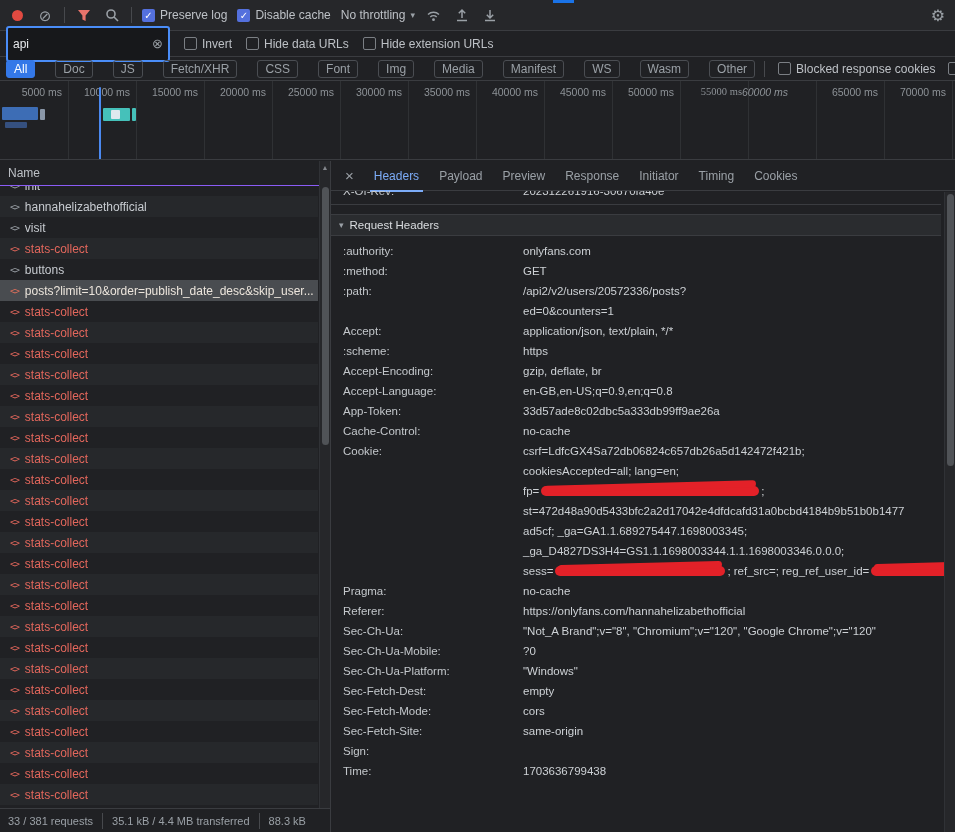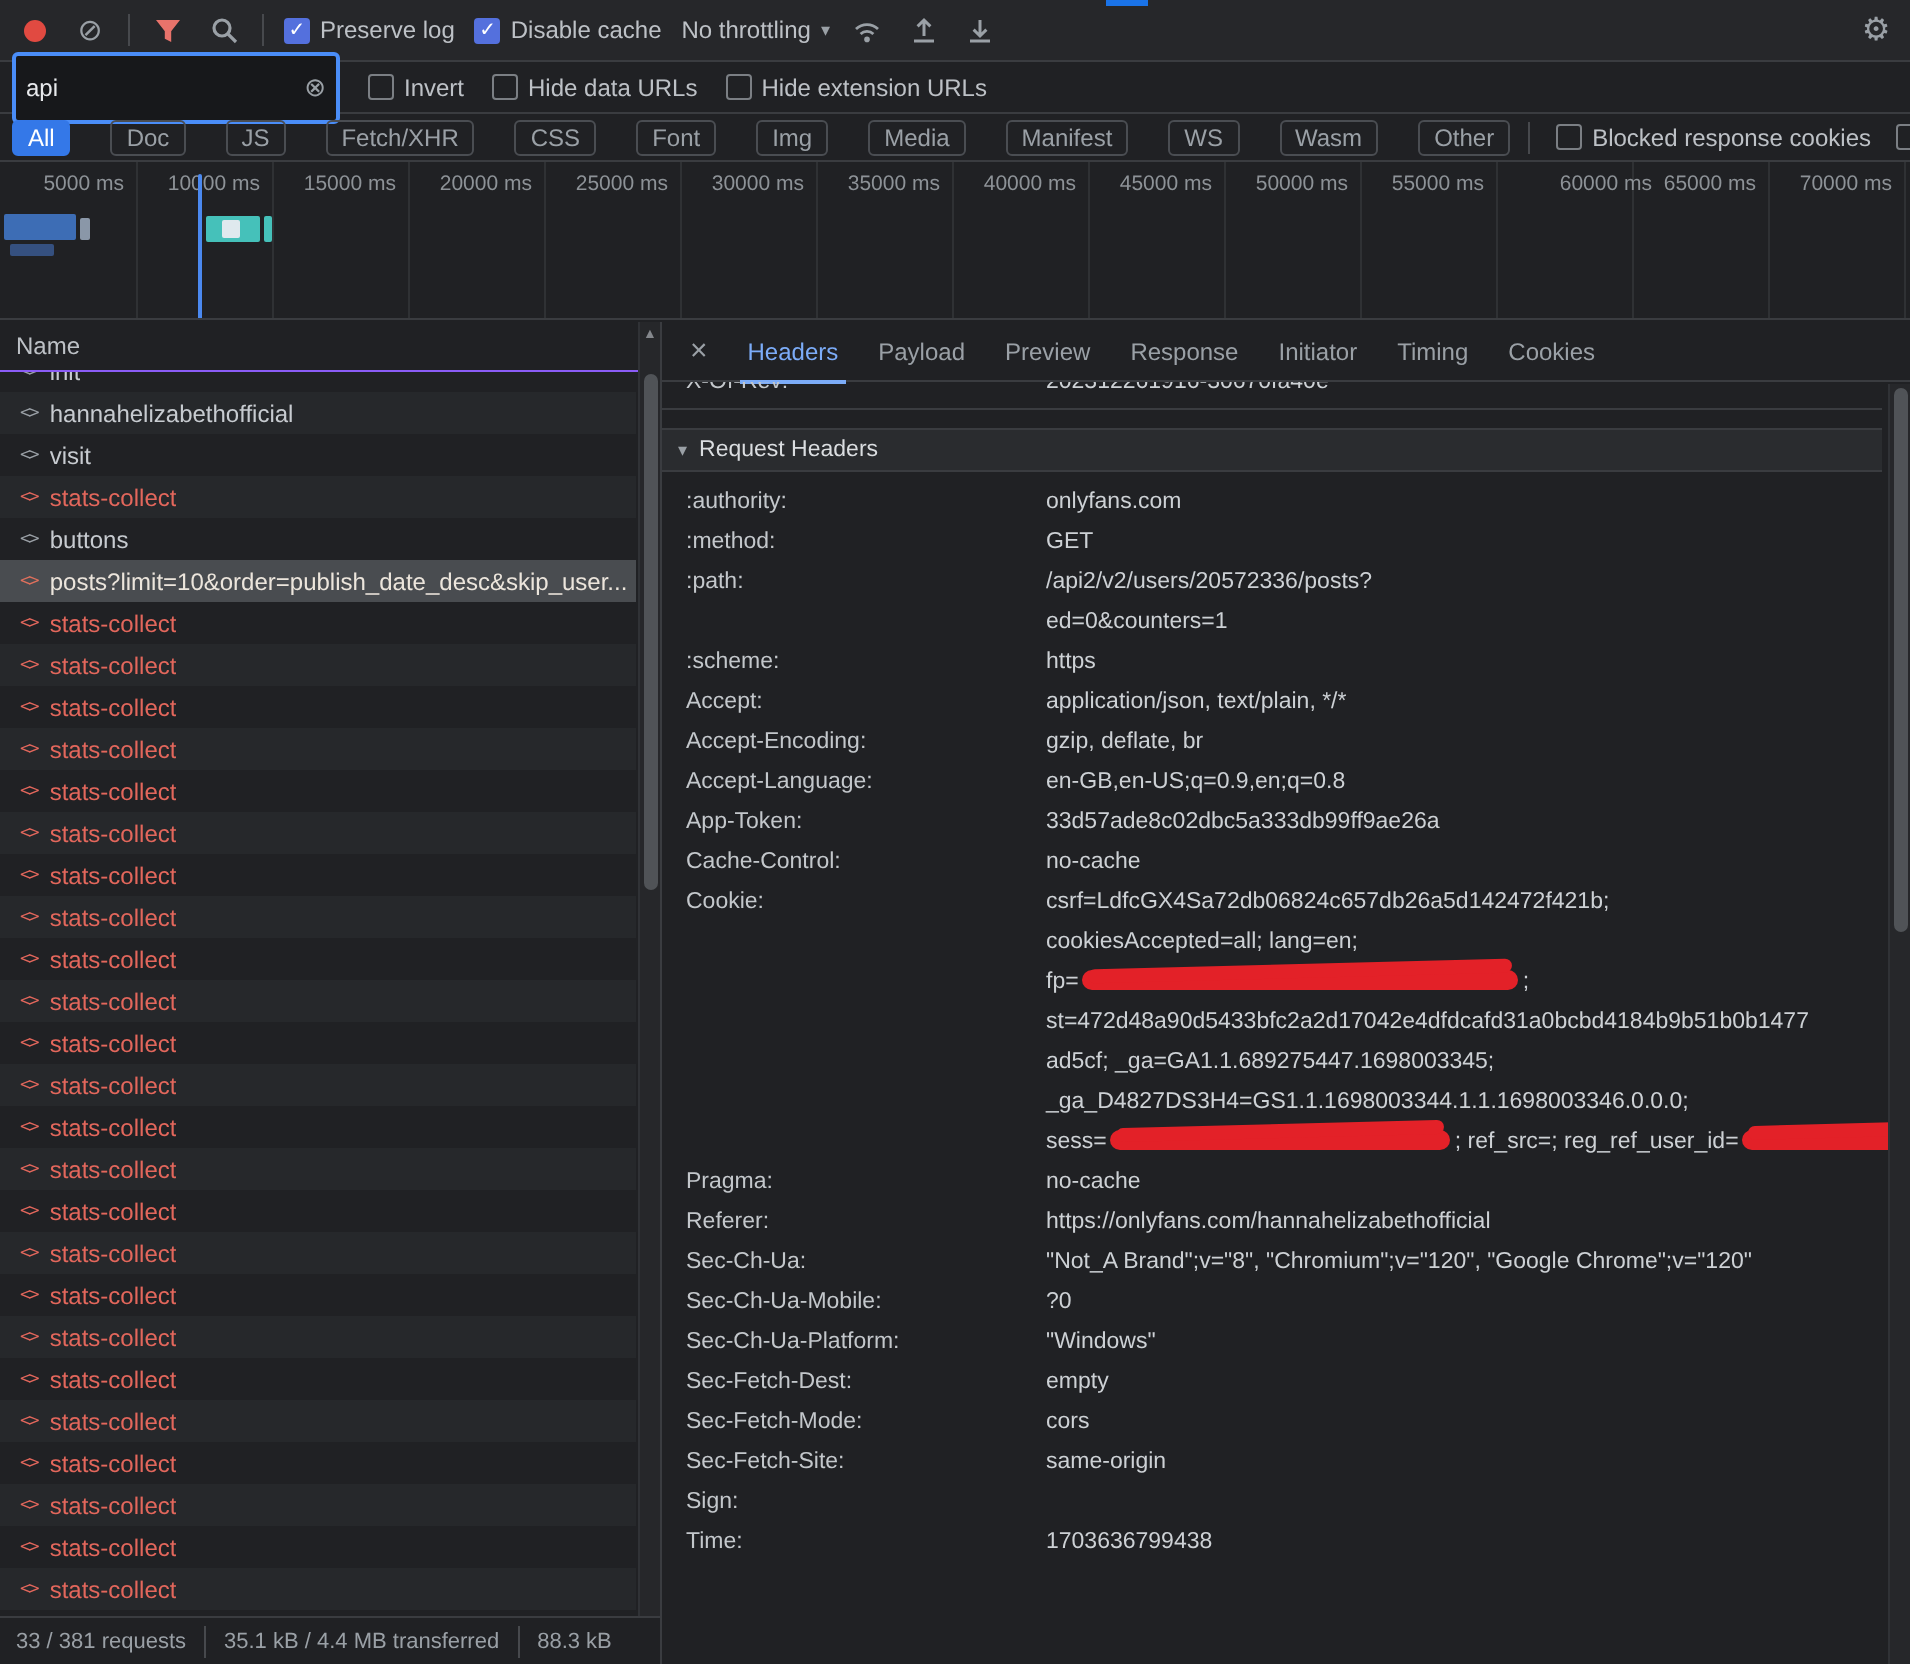--- a/index.html
+++ b/index.html
@@ -205,23 +205,23 @@
       <div class="tick" style="left: 336px;">30000 ms</div>
       <div class="grid" style="left: 476px;"></div>
       <div class="tick" style="left: 404px;">35000 ms</div>
       <div class="grid" style="left: 544px;"></div>
       <div class="tick" style="left: 472px;">40000 ms</div>
       <div class="grid" style="left: 612px;"></div>
       <div class="tick" style="left: 540px;">45000 ms</div>
       <div class="grid" style="left: 680px;"></div>
       <div class="tick" style="left: 608px;">50000 ms</div>
       <div class="grid" style="left: 748px;"></div>
-      <div class="tick" style="left: 676px;">55000 ms</div>
+      <div class="tick" style="left: 676px; font-family: Liberation Serif, serif;">55000 ms</div>
       <div class="grid" style="left: 816px;"></div>
-      <div class="tick" style="left: 760px;">60000 ms</div>
+      <div class="tick" style="left: 722px; font-style: italic;">60000 ms</div>
       <div class="grid" style="left: 884px;"></div>
       <div class="tick" style="left: 812px;">65000 ms</div>
       <div class="grid" style="left: 952px;"></div>
       <div class="tick" style="left: 880px;">70000 ms</div>
       <div class="act" style="left: 2px; top: 26px; width: 36px; height: 13px; background: rgb(61, 109, 181);"></div>
       <div class="act" style="left: 5px; top: 41px; width: 22px; height: 6px; background: rgb(53, 80, 127);"></div>
       <div class="act" style="left: 40px; top: 28px; width: 5px; height: 11px; background: rgb(138, 151, 168);"></div>
       <div class="act" style="left: 99px; top: 6px; width: 2px; height: 73px; background: rgb(75, 137, 240);"></div>
       <div class="act" style="left: 103px; top: 27px; width: 27px; height: 13px; background: rgb(69, 193, 186);"></div>
       <div class="act" style="left: 111px; top: 29px; width: 9px; height: 9px; background: rgb(223, 233, 238);"></div>
@@ -406,29 +406,29 @@
               </div>
             </div>
             <div class="hrow">
               <span class="hname">:path:</span>
               <div class="hval">
                 <div class="hline"><span>/api2/v2/users/20572336/posts?</span></div>
                 <div class="hline"><span>ed=0&amp;counters=1</span></div>
               </div>
             </div>
             <div class="hrow">
+              <span class="hname">Accept:</span>
+              <div class="hval">
+                <div class="hline"><span>application/json, text/plain, */*</span></div>
+              </div>
+            </div>
+            <div class="hrow">
               <span class="hname">:scheme:</span>
               <div class="hval">
                 <div class="hline"><span>https</span></div>
-              </div>
-            </div>
-            <div class="hrow">
-              <span class="hname">Accept:</span>
-              <div class="hval">
-                <div class="hline"><span>application/json, text/plain, */*</span></div>
               </div>
             </div>
             <div class="hrow">
               <span class="hname">Accept-Encoding:</span>
               <div class="hval">
                 <div class="hline"><span>gzip, deflate, br</span></div>
               </div>
             </div>
             <div class="hrow">
               <span class="hname">Accept-Language:</span>

